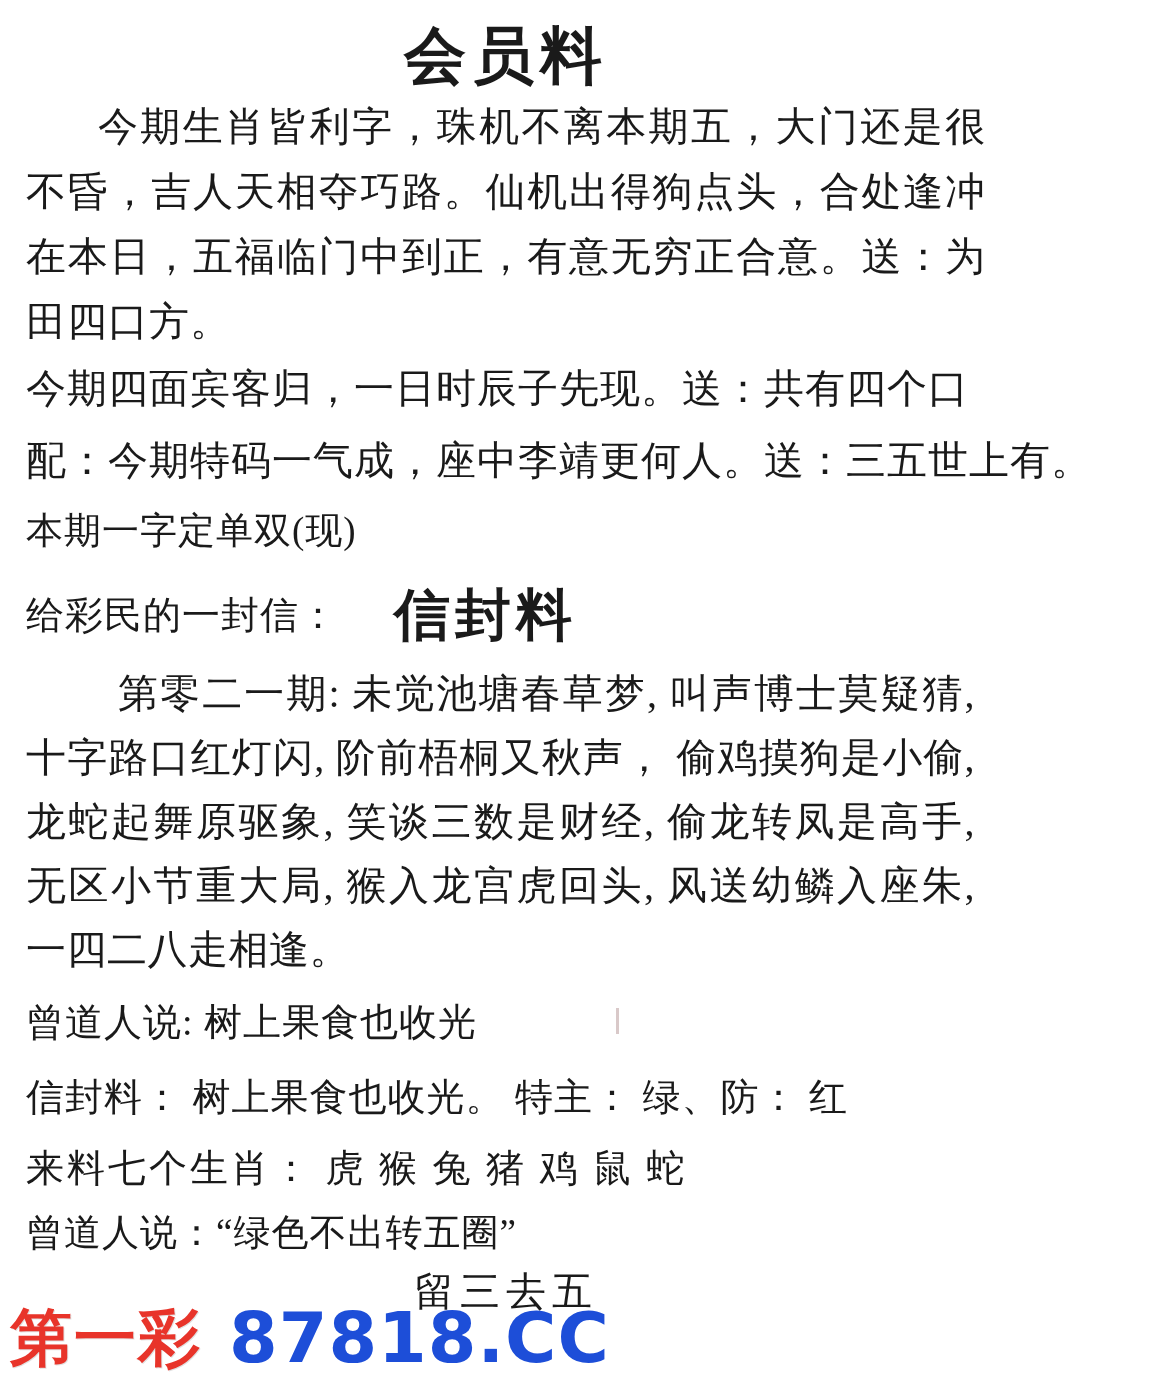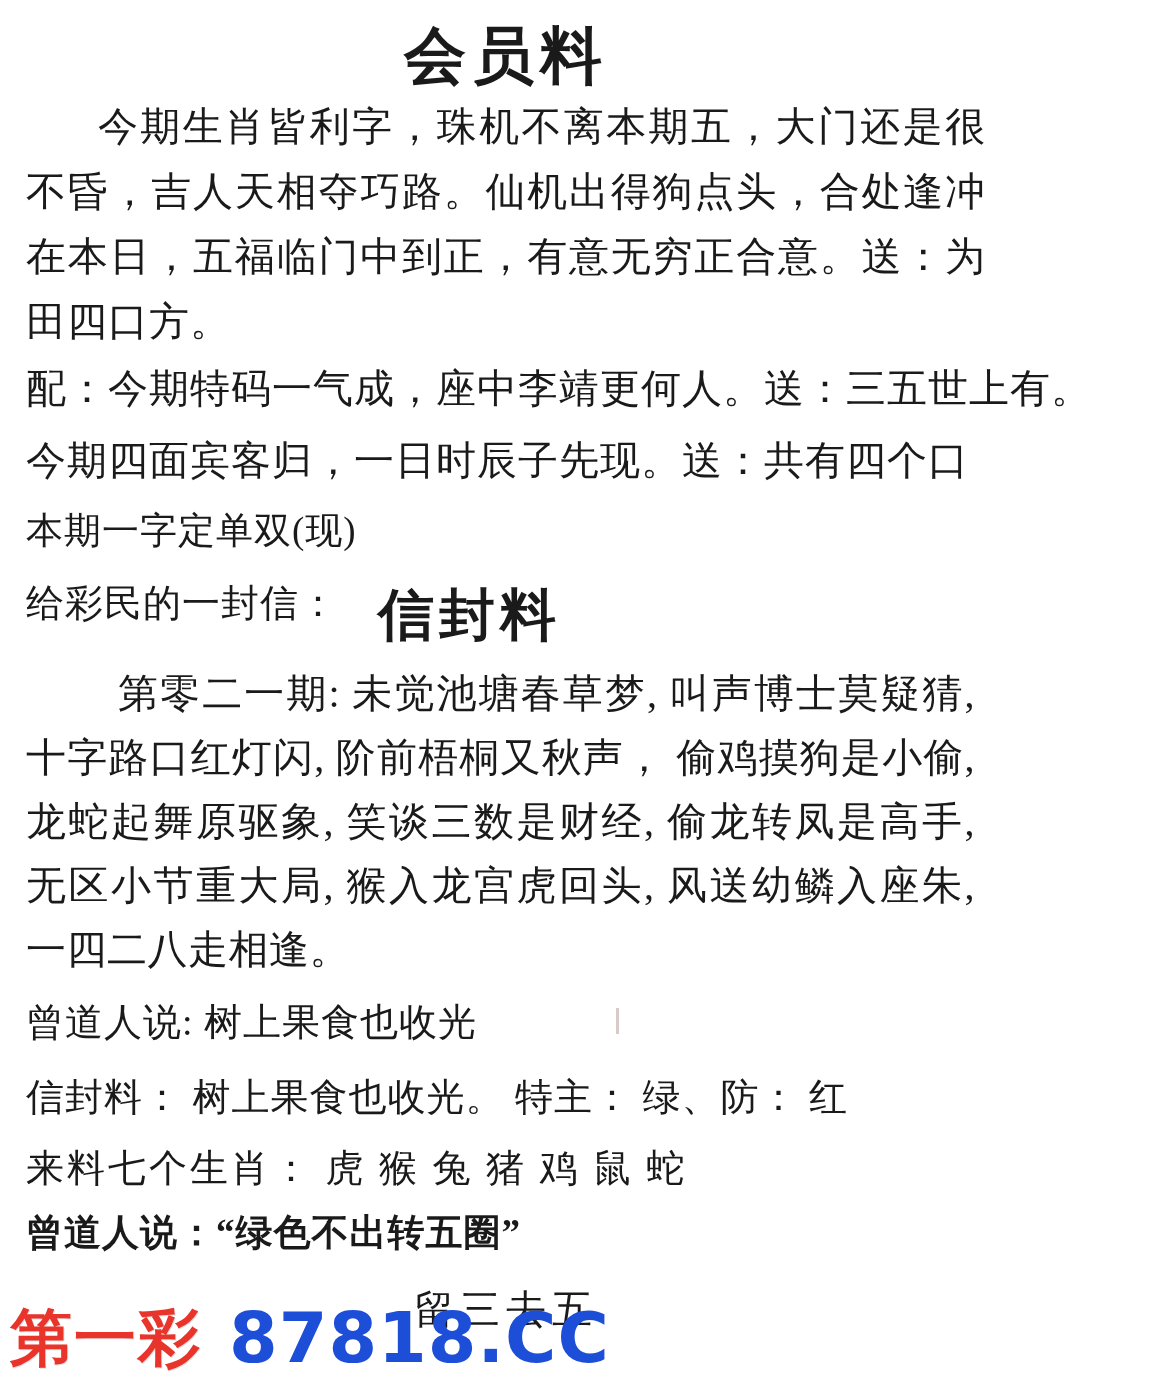--- a/index.html
+++ b/index.html
@@ -55,22 +55,22 @@
     white-space: nowrap;
     font-family: "Liberation Serif", "DejaVu Serif", serif;
   }
 
   .line.small {
     font-size: 37px;
   }
 
   .section-head {
     display: flex;
-    align-items: flex-start;
-    gap: 40px;
+    align-items: center;
+    gap: 56px;
     margin: 16px 0 8px 0;
   }
   .section-head .lead {
     font-size: 38px;
     letter-spacing: 1px;
     white-space: nowrap;
   }
   .section-head .big {
     font-size: 56px;
     font-weight: bold;
@@ -98,23 +98,22 @@
   .zodiac-line {
     font-size: 38px;
     letter-spacing: 3px;
     margin: 0 0 14px 0;
     white-space: nowrap;
   }
 
   .quote-line {
     font-size: 37px;
     letter-spacing: 1px;
-    margin: 0 0 24px 0;
+    margin: 0 0 6px 0;
     white-space: nowrap;
-    font-weight: bold;
   }
 
   .last-line {
     font-size: 40px;
     letter-spacing: 6px;
     text-align: center;
     margin: 4px 0 0 0;
   }
 
   
@@ -154,23 +153,23 @@
 </style>
 </head>
 <body>
 
 <div class="page">
 
   <div class="title-main">会员料</div>
 
   <div class="para indent">今期生肖皆利字，珠机不离本期五，大门还是很不昏，吉人天相夺巧路。仙机出得狗点头，合处逢冲在本日，五福临门中到正，有意无穷正合意。送：为田四口方。</div>
 
+  <div class="line">今期四面宾客归，一日时辰子先现。送：共有四个口</div>
+
   <div class="line">配：今期特码一气成，座中李靖更何人。送：三五世上有。</div>
-
-  <div class="line">今期四面宾客归，一日时辰子先现。送：共有四个口</div>
 
   <div class="line small">本期一字定单双(现)</div>
 
   <div class="section-head">
     <span class="lead">给彩民的一封信：</span>
     <span class="big">信封料</span>
   </div>
 
   <div class="body-block">第零二一期: 未觉池塘春草梦, 叫声博士莫疑猜, 十字路口红灯闪, 阶前梧桐又秋声， 偷鸡摸狗是小偷, 龙蛇起舞原驱象, 笑谈三数是财经, 偷龙转凤是高手, 无区小节重大局, 猴入龙宫虎回头, 风送幼鳞入座朱, 一四二八走相逢。</div>
 

